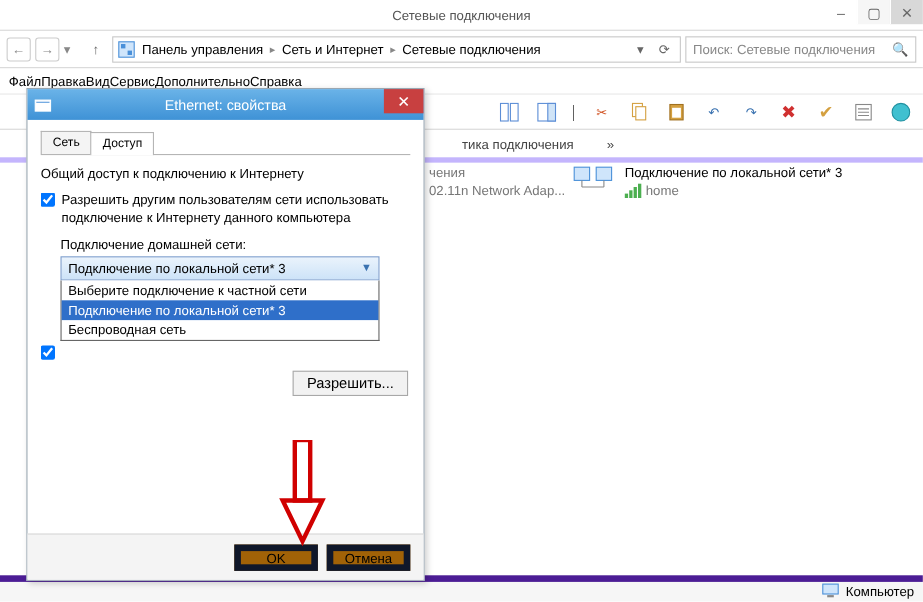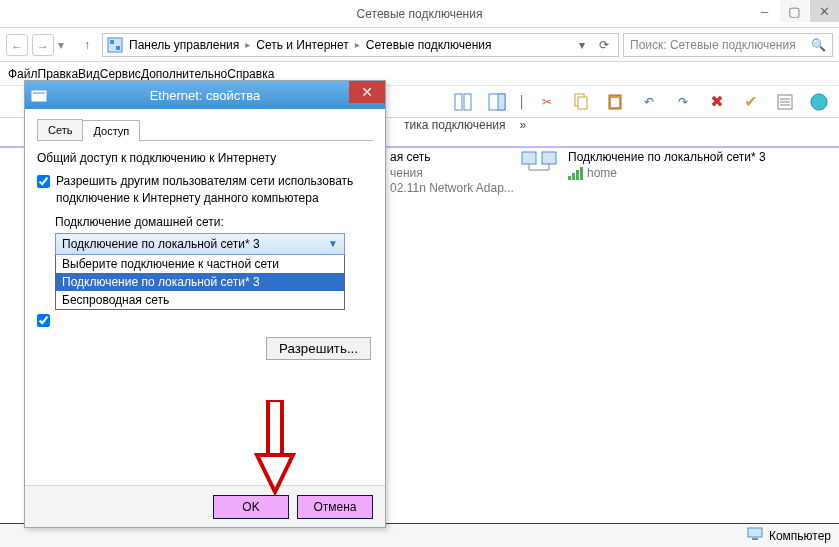--- a/index.html
+++ b/index.html
@@ -27,31 +27,31 @@
   .addr-tool { width:20px; height:20px; display:flex;align-items:center;justify-content:center;color:#666;}
   .search { width: 210px; border: 1px solid #c8c8c8; height: 24px; display: flex; align-items: center; padding: 0 6px; color:#888; gap:4px;}
   .search .sic{ font-size:12px;color:#4a90d9;}
 
   .menubar { height: 24px; display: flex; align-items: center; padding: 0 8px; color:#000; border-bottom:1px solid #e8e8e8;}
   .menubar span { font-size:12px; }
 
   .toolbar2 { height: 32px; border-bottom:1px solid #d8d8d8; display:flex; align-items:center; padding:0 8px; gap:10px; justify-content:flex-end;}
   .tb-item { width:24px; height:24px; display:flex; align-items:center; justify-content:center; color:#555;}
   .tb-item svg{ width:18px;height:18px;}
-  .cmdbar { height:30px; border-bottom:2px solid #c4b5fd; display:flex; padding:0 8px; gap:6px; color:#444;}
+  .cmdbar { height:30px; border-bottom:5px solid #c4b5fd; display:flex; align-items:center; padding:0 8px; gap:22px; color:#444;}
 
   .content { position:relative; height:calc(547px - 28px - 34px - 24px - 32px - 30px - 24px); background:#fff; padding:8px;}
   .conn-item { position:absolute; display:flex; gap:8px; align-items:flex-start;}
   .conn-icon { width:40px;height:32px; }
   .conn-text { display:flex; flex-direction:column; line-height:1.3;}
   .conn-text .t1{ color:#000;}
   .conn-text .t2{ color:#777;}
   .conn-text .t3{ color:#777;}
 
-  .statusbar { position:absolute; bottom:0; left:0; right:0; height:24px; border-top:1px solid #4c1d95; display:flex; align-items:center; padding:0 8px; background:#f6f6f6;}
+  .statusbar { position:absolute; bottom:0; left:0; right:0; height:24px; border-top:6px solid #4c1d95; display:flex; align-items:center; padding:0 8px; background:#f6f6f6;}
   .statusbar .right{ margin-left:auto; display:flex; align-items:center; gap:6px;}
 
   
   .dialog { position:absolute; left:24px; top:80px; width:362px; height:448px; background:#fff; border:1px solid #9aa7b2; box-shadow:2px 2px 6px rgba(0,0,0,0.2);}
   .dlg-title { height:28px; background:#4aa0e0; background:linear-gradient(#6ab3e8,#3f92d6); color:#fff; display:flex; align-items:center; justify-content:center; position:relative; font-size:13px;}
   .dlg-ic{ position:absolute; left:6px; top:6px; width:16px;height:16px;}
   .dlg-close{ position:absolute; right:0; top:0; width:36px; height:22px; background:#c84040; display:flex;align-items:center;justify-content:center; color:#fff; font-size:14px;}
   .dlg-body{ padding:10px 12px; height:calc(100% - 28px - 42px); position:relative;}
   .tabs{ display:flex; border-bottom:1px solid #b5b5b5; margin-bottom:10px;}
   .tab{ padding:4px 10px; border:1px solid #b5b5b5; border-bottom:none; background:#f4f4f4; margin-right:-1px; font-size:11px;}
@@ -62,21 +62,21 @@
   .chk-txt{ line-height:1.4;}
   .lbl{ margin:8px 0 4px 18px; display:block;}
   .select{ margin-left:18px; width:290px;}
   .sel-ctrl{ border:1px solid #7a9ccc; background:linear-gradient(#eaf3fc,#cde3f8); height:22px; display:flex; align-items:center; padding:0 6px; justify-content:space-between;}
   .sel-ctrl .arr{ color:#4a6; color:#3a72b0; font-size:10px;}
   .dropdown{ border:1px solid #666; border-top:none; background:#fff;}
   .dd-opt{ padding:2px 6px;}
   .dd-opt.hl{ background:#2f6fc9; color:#fff;}
   .stg-btn{ position:absolute; right:14px; top:228px; padding:3px 12px; border:1px solid #a8a8a8; background:#f2f2f2;}
   .dlg-foot{ height:42px; border-top:1px solid #d8d8d8; display:flex; align-items:center; justify-content:flex-end; gap:8px; padding:0 12px; position:absolute; bottom:0; left:0; right:0; background:#f4f4f4;}
-  .btn{ min-width:76px; height:24px; border:1px solid #0f172a; background:#f0abfc; font-size:12px;}
+  .btn{ min-width:76px; height:24px; border:6px solid #0f172a; background:#a16207; font-size:12px;}
 
   
   .red-arrow{ position:absolute; left:253px; top:400px; pointer-events:none;}
 
   .sig-bars{ display:inline-flex; gap:1px; align-items:flex-end;}
   .sig-bars i{ width:3px; background:#4caf50; display:block;}
 </style>
 </head>
 <body>
 
@@ -176,21 +176,20 @@
 <div class="cmdbar">
   <span style="width:390px"></span>
   <span>тика подключения</span>
   <span style="margin-left:8px">»</span>
 </div>
 
 <div class="content">
 
   <div class="conn-item" style="left:390px; top:2px;">
     <div class="conn-text">
-      <span class="t1">ая сеть</span>
       <span class="t2">чения</span>
       <span class="t3">02.11n Network Adap...</span>
     </div>
   </div>
 
   <div class="conn-item" style="left:520px; top:2px;">
     <div class="conn-icon">
       <svg viewBox="0 0 40 32">
           <rect x="2" y="2" width="14" height="12" fill="#cfe5fb" stroke="#4a90d9"></rect>
           <rect x="22" y="2" width="14" height="12" fill="#cfe5fb" stroke="#4a90d9"></rect>

